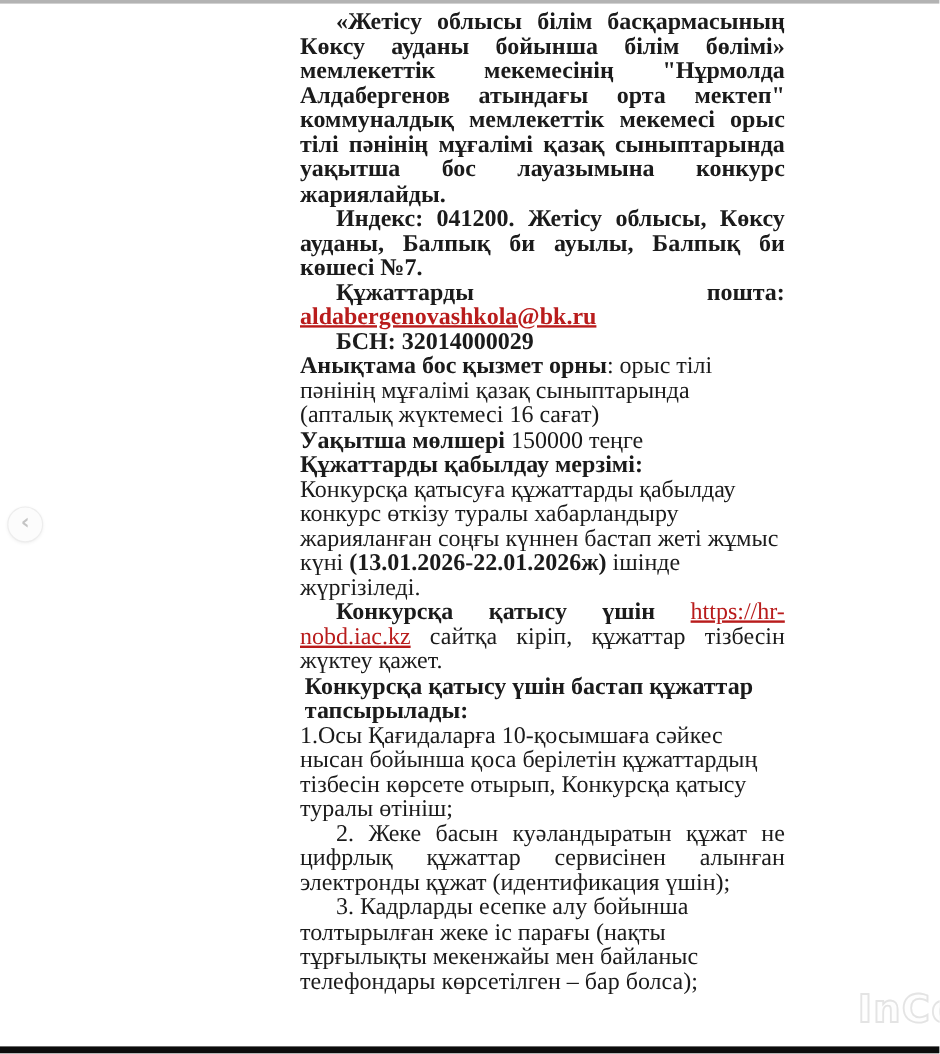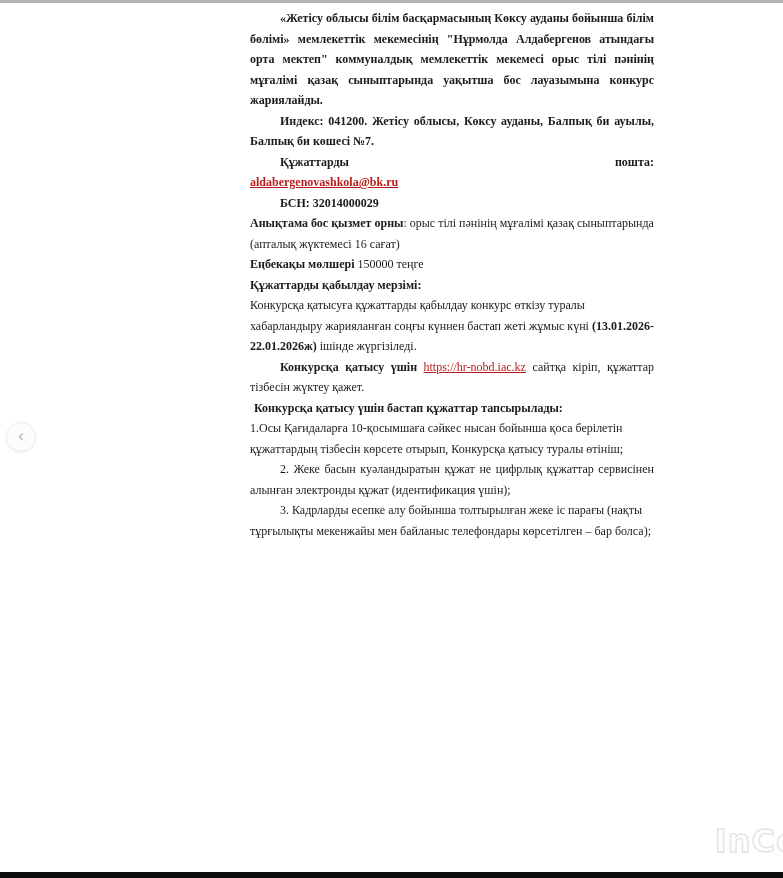--- a/index.html
+++ b/index.html
@@ -15,21 +15,21 @@
   .prev-btn{
     position:absolute;left:6px;top:422px;width:28px;height:28px;border-radius:50%;
     background:#fcfcfc;border:1px solid #ededed;box-shadow:0 1px 3px rgba(0,0,0,0.06);
     display:flex;align-items:center;justify-content:center;cursor:pointer;
     font-family:"DejaVu Sans", sans-serif;
   }
   .prev-btn .chev{color:#c4c4c4;font-size:18px;line-height:1;margin-top:-2px;font-weight:bold;}
 
   .doc{
     position:absolute;left:250px;top:8px;width:404px;
-    font-size:12px;line-height:20.5px;color:#1b1b1b;
+    font-size:20px;line-height:20.5px;color:#1b1b1b;
   }
   .doc p{margin:0;}
   .b{font-weight:bold;}
   .just{text-align:justify;}
   .ind{text-indent:30px;}
   .mt1{margin-top:16px;}
   .mt2{margin-top:30px;}
   .mt3{margin-top:28px;}
   .email-row{display:flex;justify-content:space-between;font-weight:bold;}
   .email-row .lbl{padding-left:30px;}
@@ -66,21 +66,21 @@
   </div>
 
   <p>
     <a class="doc-link email-link">aldabergenovashkola@bk.ru</a>
   </p>
 
   <p class="b ind">БСН: 32014000029</p>
 
   <p class="mt2"><span class="b">Анықтама бос қызмет орны</span><span>: орыс тілі пәнінің мұғалімі қазақ сыныптарында (апталық жүктемесі 16 сағат)</span></p>
 
-  <p><span class="b">Еңбекақы мөлшері</span><span> 150000 теңге</span></p>
+  <p><span class="b">Уақытша мөлшері</span><span> 150000 теңге</span></p>
 
   <p class="b mt3">Құжаттарды қабылдау мерзімі:</p>
 
   <p><span>Конкурсқа қатысуға құжаттарды қабылдау конкурс өткізу туралы хабарландыру жарияланған соңғы күннен бастап жеті жұмыс күні </span><span class="b">(13.01.2026-22.01.2026ж)</span><span> ішінде жүргізіледі.</span></p>
 
   <p class="just ind"><span class="b">Конкурсқа қатысу үшін</span> <a class="doc-link">https://hr-nobd.iac.kz</a> <span>сайтқа кіріп, құжаттар тізбесін жүктеу қажет.</span></p>
 
   <p class="docs-head mt3">Конкурсқа қатысу үшін бастап құжаттар тапсырылады:</p>
 
   <p class="mt3">1.Осы Қағидаларға 10-қосымшаға сәйкес нысан бойынша қоса берілетін құжаттардың тізбесін көрсете отырып, Конкурсқа қатысу туралы өтініш;</p>

